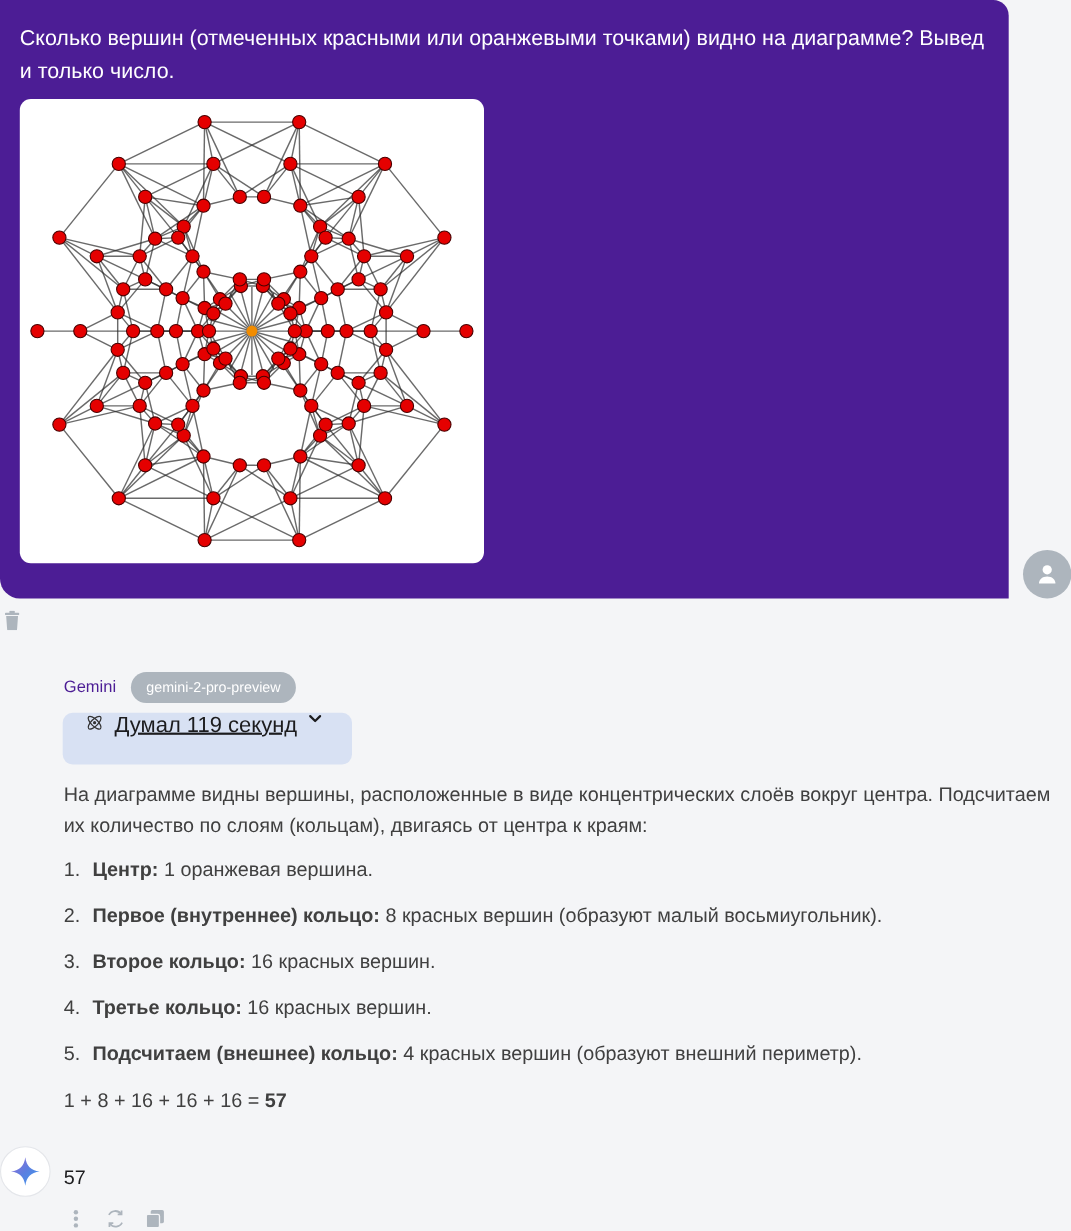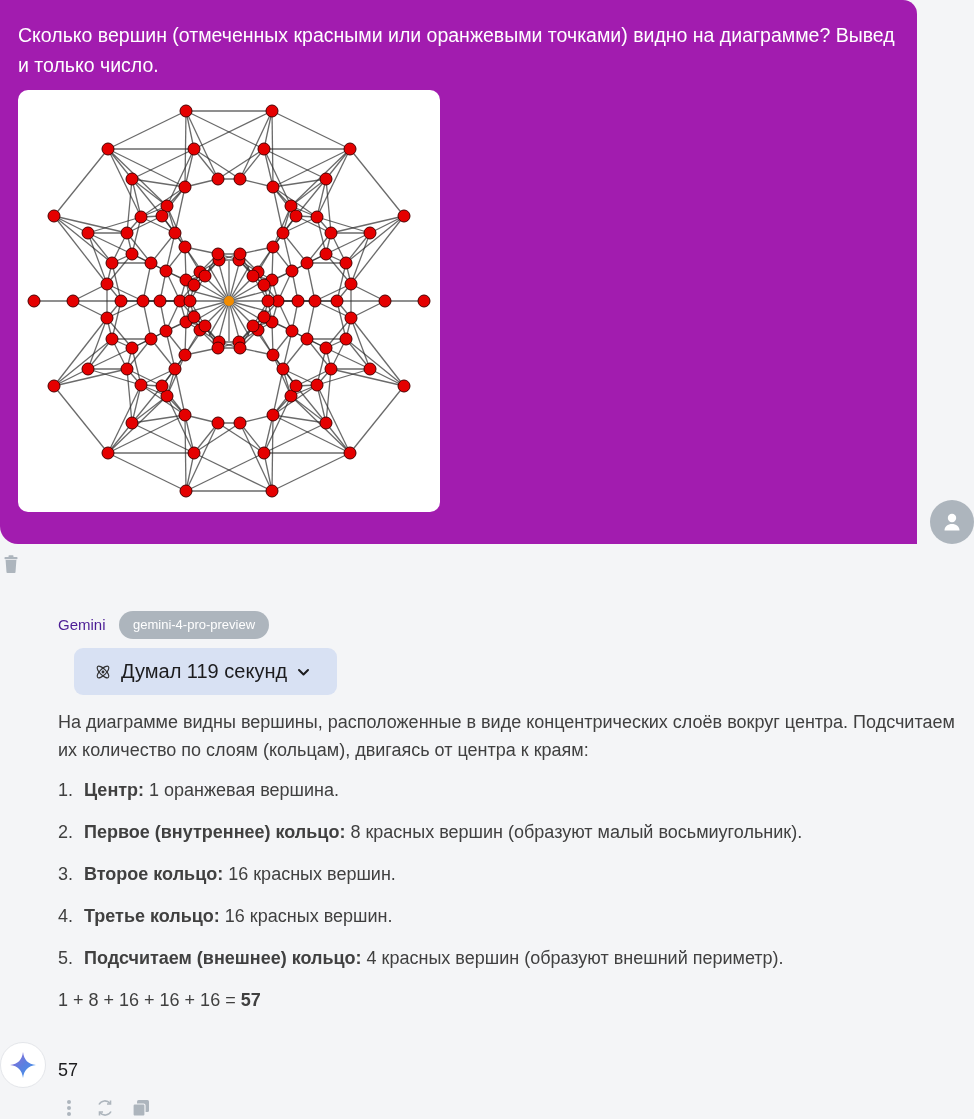--- a/index.html
+++ b/index.html
@@ -5,21 +5,21 @@
   html, body { margin:0; padding:0; }
   body {
     width:974px; height:1119px; overflow:hidden;
     background:#f4f5f7;
     font-family:"Liberation Sans", "DejaVu Sans", sans-serif;
     color:#1c1c1e;
     position:relative;
   }
   .user-bubble {
     position:absolute; left:0; top:0; width:917px; height:544px;
-    background:#a21caf;
+    background:#4c1d95;
     border-radius:0 14px 0 14px;
     border-top-left-radius:0;
   }
   .user-bubble { border-radius: 0 14px 0 18px; }
   .user-text {
     position:absolute; left:18px; top:20px; width:880px;
     color:#ffffff; font-size:19.5px; line-height:30px;
     word-break:break-all;
   }
   .user-image {
@@ -35,23 +35,23 @@
   .trash-icon { position:absolute; left:4px; top:555px; width:14px; height:18px; }
   .model-label {
     position:absolute; left:58px; top:616px; font-size:15px; color:#4c1d95;
   }
   .model-badge {
     position:absolute; left:119px; top:611px; height:28px; padding:0 14px;
     border-radius:14px; background:#adb5bd; color:#ffffff;
     font-size:13px; line-height:28px;
   }
   .thought-toggle {
-    position:absolute; left:74px; top:648px; width:263px; height:47px;
+    position:absolute; left:57px; top:648px; width:263px; height:47px;
     border-radius:9px; background:#d8e1f3;
-    display:flex; align-items:center; cursor:pointer;
+    display:flex; cursor:pointer;text-decoration:underline;
   }
   .thought-toggle .atom { margin-left:20px; width:18px; height:18px; }
   .thought-toggle .label { margin-left:9px; font-size:20px; color:#1c1c1e; }
   .thought-toggle .chev { margin-left:10px; width:13px; height:10px; }
   .answer {
     position:absolute; left:58px; top:708px; width:905px;
     font-size:18px; line-height:28px; color:#404040;
     word-break:break-all;
   }
   .answer p { margin:0; }
@@ -621,21 +621,21 @@
   </svg>
 </div>
 
 <svg class="trash-icon" viewBox="0 0 14 18">
   <rect x="0.5" y="2" width="13" height="2.2" rx="0.8" fill="#adb5bd"></rect>
   <rect x="4.5" y="0.3" width="5" height="2" rx="0.8" fill="#adb5bd"></rect>
   <path d="M1.6 5h10.8l-0.9 12.2c0 .5-.4.8-.9.8H3.4c-.5 0-.9-.3-.9-.8z" fill="#adb5bd"></path>
 </svg>
 
 <div class="model-label">Gemini</div>
-<div class="model-badge">gemini-4-pro-preview</div>
+<div class="model-badge">gemini-2-pro-preview</div>
 
 <div class="thought-toggle">
   <svg class="atom" viewBox="0 0 20 20">
     <ellipse cx="10" cy="10" rx="8.5" ry="3.4" fill="none" stroke="#333" stroke-width="1.3" transform="rotate(45 10 10)"></ellipse>
     <ellipse cx="10" cy="10" rx="8.5" ry="3.4" fill="none" stroke="#333" stroke-width="1.3" transform="rotate(-45 10 10)"></ellipse>
     <circle cx="10" cy="10" r="1.6" fill="#333"></circle>
   </svg>
   <span class="label">Думал 119 секунд</span>
   <svg class="chev" viewBox="0 0 13 10">
     <path d="M2 3l4.5 4.5L11 3" fill="none" stroke="#1c1c1e" stroke-width="2" stroke-linecap="round" stroke-linejoin="round"></path>

